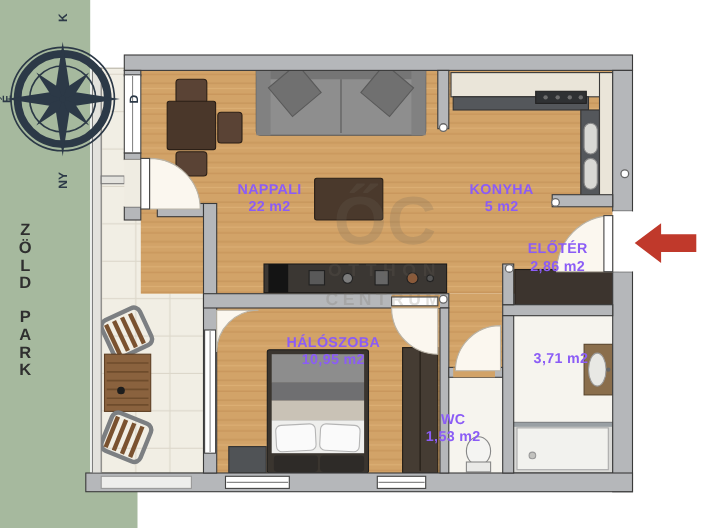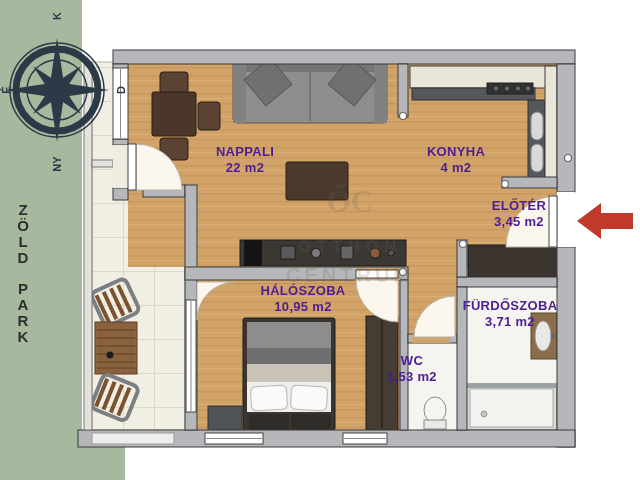--- a/index.html
+++ b/index.html
@@ -1,30 +1,30 @@
 <!DOCTYPE html>
 <html><head>
 <meta charset="utf-8">
 <style>
   html,body{margin:0;padding:0;background:#fff;}
   #stage{position:relative;width:640px;height:480px;background:#fff;overflow:hidden;
          font-family:"Liberation Sans",sans-serif;}
   #plan-svg{position:absolute;left:0;top:0;}
   .room-label{position:absolute;transform:translateX(-50%);text-align:center;
-              color:#4c1d95;font-weight:700;font-size:13px;line-height:16px;
-              white-space:nowrap;letter-spacing:.3px;}
+              color:#8b5cf6;font-weight:700;font-size:13px;line-height:16px;
+              white-space:nowrap;letter-spacing:.3px;margin-top:20px;}
   .park-letters{position:absolute;left:12px;top:202px;width:22px;text-align:center;
                 font-weight:700;font-size:15px;line-height:16px;color:#2f2f2f;}
   .park-letters span{display:block;}
   .park-letters span.gap{margin-top:15px;}
   .watermark{position:absolute;left:350px;top:178px;transform:translateX(-50%);
              text-align:center;color:#6d675c;opacity:.20;pointer-events:none;}
-  .watermark .wm-logo{font-size:31px;font-weight:700;line-height:48px;font-family:Liberation Serif, serif;}
+  .watermark .wm-logo{font-size:62px;font-weight:700;line-height:48px;}
   .watermark .wm-l1{font-size:16px;font-weight:700;letter-spacing:6px;margin-top:12px;}
-  .watermark .wm-l2{font-size:20px;font-weight:700;letter-spacing:4px;margin-top:8px;}
+  .watermark .wm-l2{font-size:16px;font-weight:700;letter-spacing:4px;margin-top:8px;}
 </style>
 </head>
 <body>
 
 <div id="stage">
 
 <svg id="plan-svg" width="640" height="480" viewBox="0 0 640 480">
   <defs>
     <pattern id="wood" width="640" height="18" patternUnits="userSpaceOnUse">
       <rect width="640" height="18" fill="#d2a368"></rect>
@@ -269,32 +269,31 @@
     <span>R</span>
     <span>K</span>
   </div>
 
   <div class="room-label" style="left:245px;top:144px">
     <div>NAPPALI</div>
     <div>22 m2</div>
   </div>
   <div class="room-label" style="left:456px;top:144px">
     <div>KONYHA</div>
-    <div>4 m2</div>
-  </div>
-  <div class="room-label" style="left:519px;top:198px">
+    <div>5 m2</div>
+  </div>
+  <div class="room-label" style="left:507px;top:198px">
     <div>ELŐTÉR</div>
-    <div>3,45 m2</div>
+    <div>2,86 m2</div>
   </div>
   <div class="room-label" style="left:303px;top:283px">
     <div>HÁLÓSZOBA</div>
     <div>10,95 m2</div>
   </div>
   <div class="room-label" style="left:412px;top:353px">
     <div>WC</div>
     <div>1,53 m2</div>
   </div>
   <div class="room-label" style="left:510px;top:298px">
-    <div>FÜRDŐSZOBA</div>
     <div>3,71 m2</div>
   </div>
 
 </div>
 
 </body></html>

